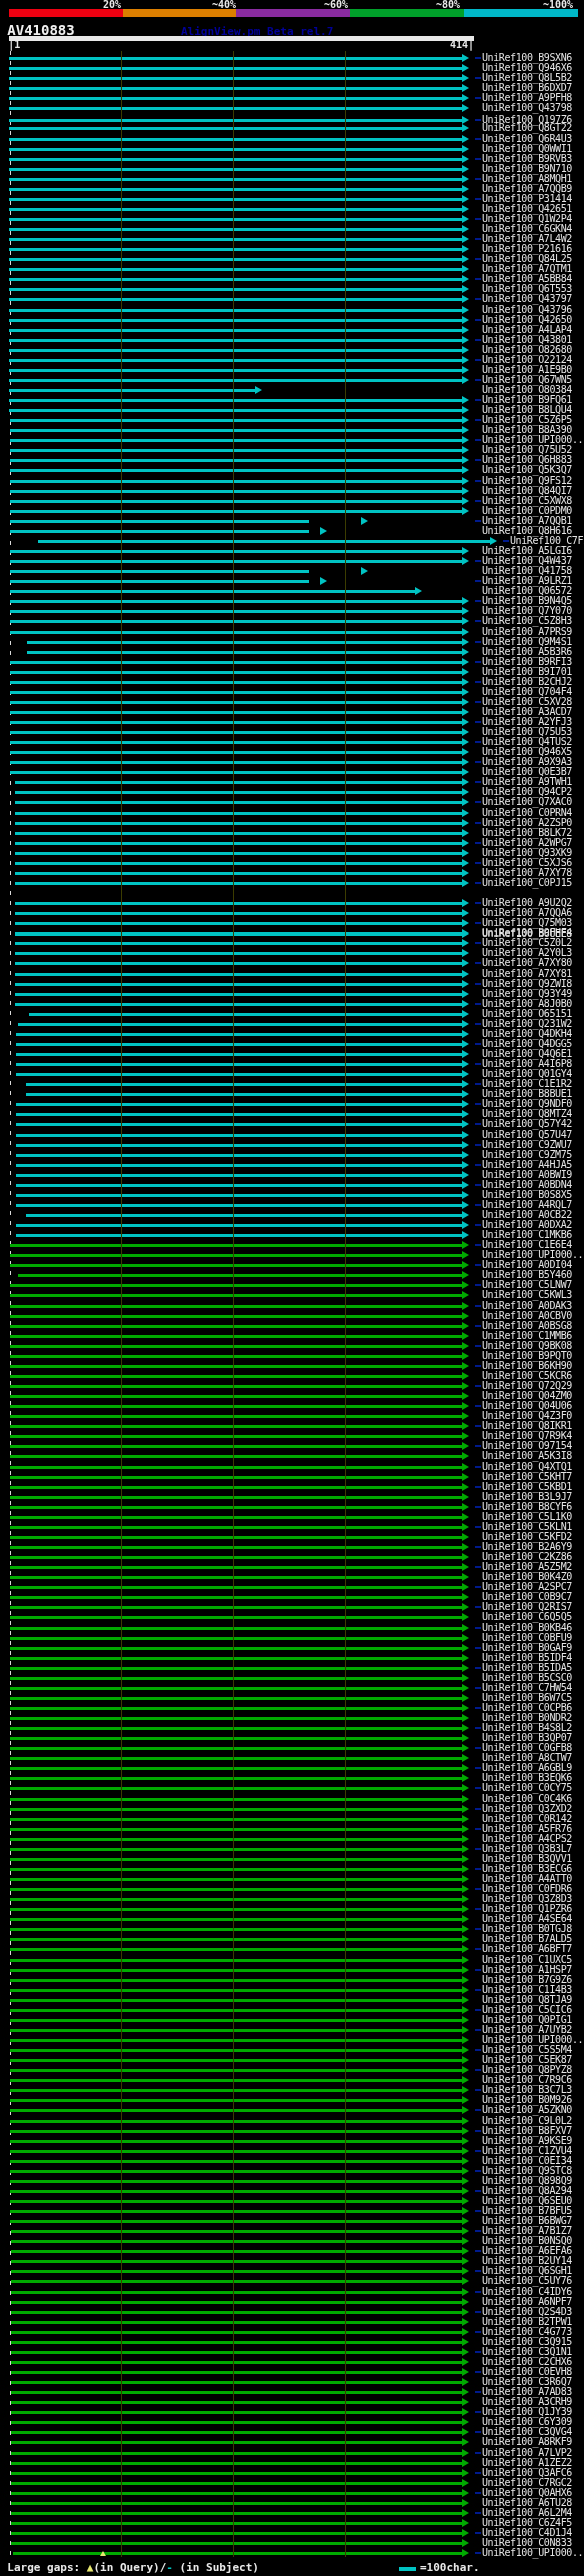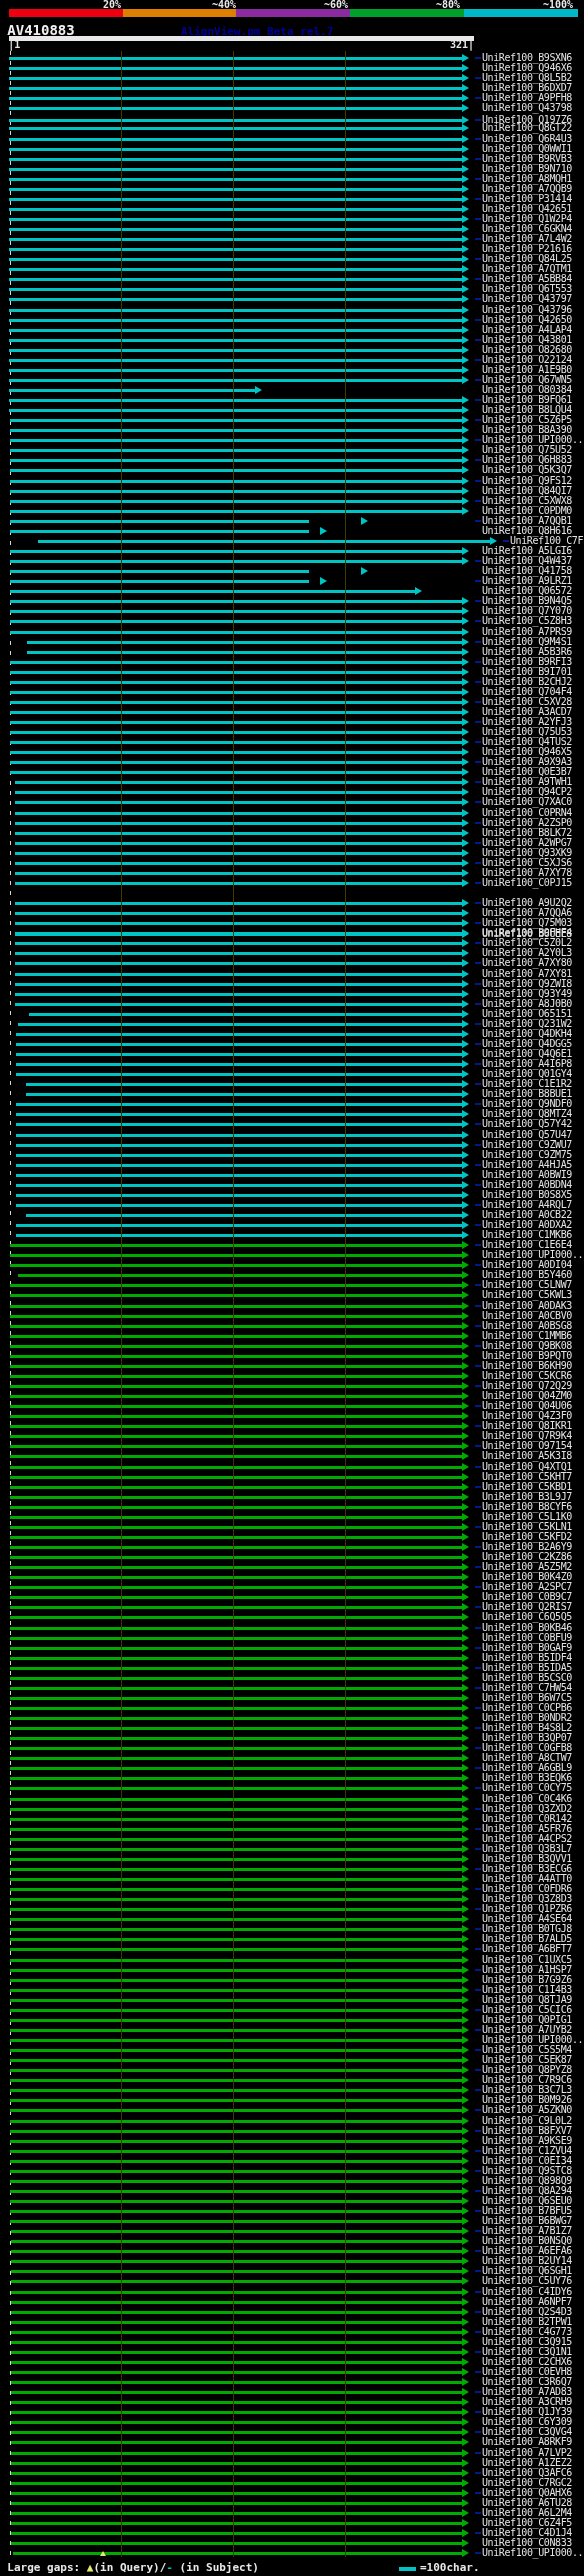--- a/index.html
+++ b/index.html
@@ -47,21 +47,21 @@
       <div class="keyseg" style="left: 350px; width: 114px; background: rgb(0, 160, 42);"></div>
       <div class="keylabel" style="left: 448px;">~80%</div>
       <div class="keyseg" style="left: 464px; width: 114px; background: rgb(0, 184, 200);"></div>
       <div class="keylabel" style="left: 558px;">~100%</div>
     </div>
 
   <div id="title" class="abs">AV410883</div>
   <div id="watermark" class="abs">AlignView.pm Beta rel.7</div>
   <div id="querybar" class="abs"></div>
   <div id="ruler-start" class="abs rulerlabel">|1</div>
-  <div id="ruler-end" class="abs rulerlabel">321|</div>
+  <div id="ruler-end" class="abs rulerlabel">414|</div>
 
   <div id="startline" style="left: 10px;"></div>
   <div id="grid">
       <div class="gridline" style="left: 121px;"></div>
       <div class="gridline" style="left: 233px;"></div>
       <div class="gridline" style="left: 345px;"></div>
     </div>
 
   <div id="rows">
       <div class="row" style="top: 53px;">

